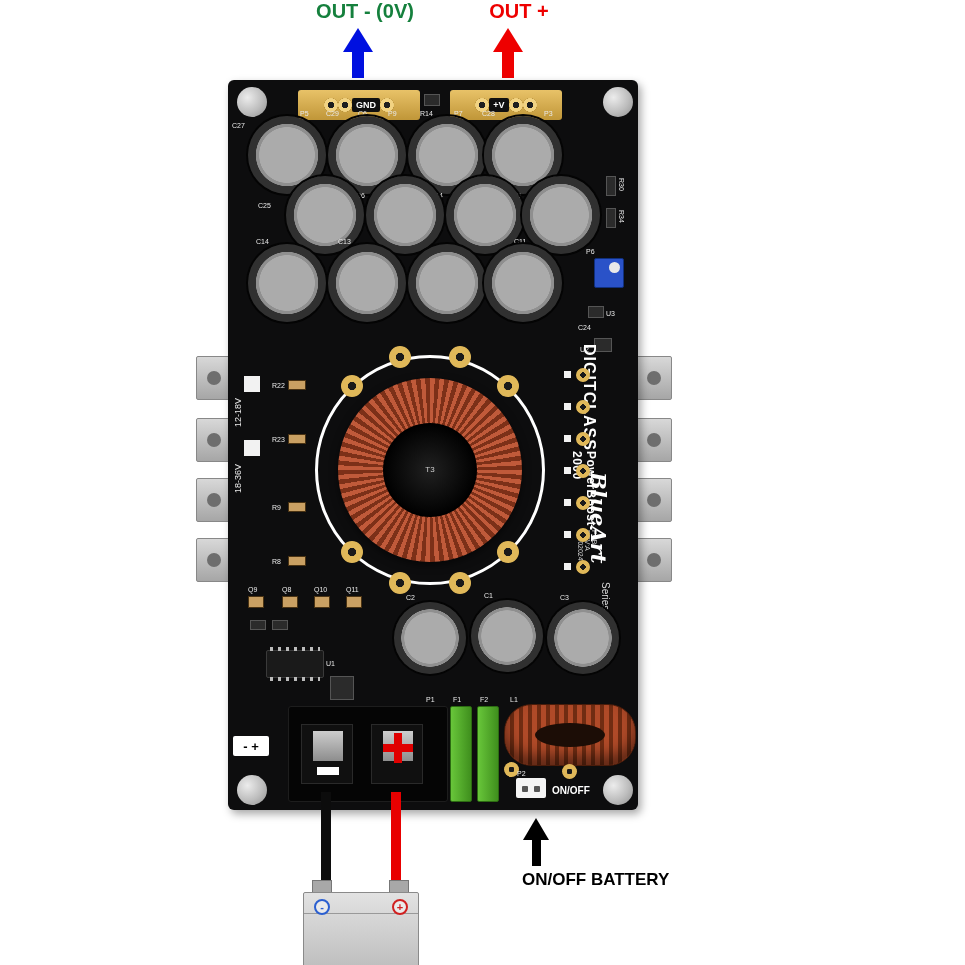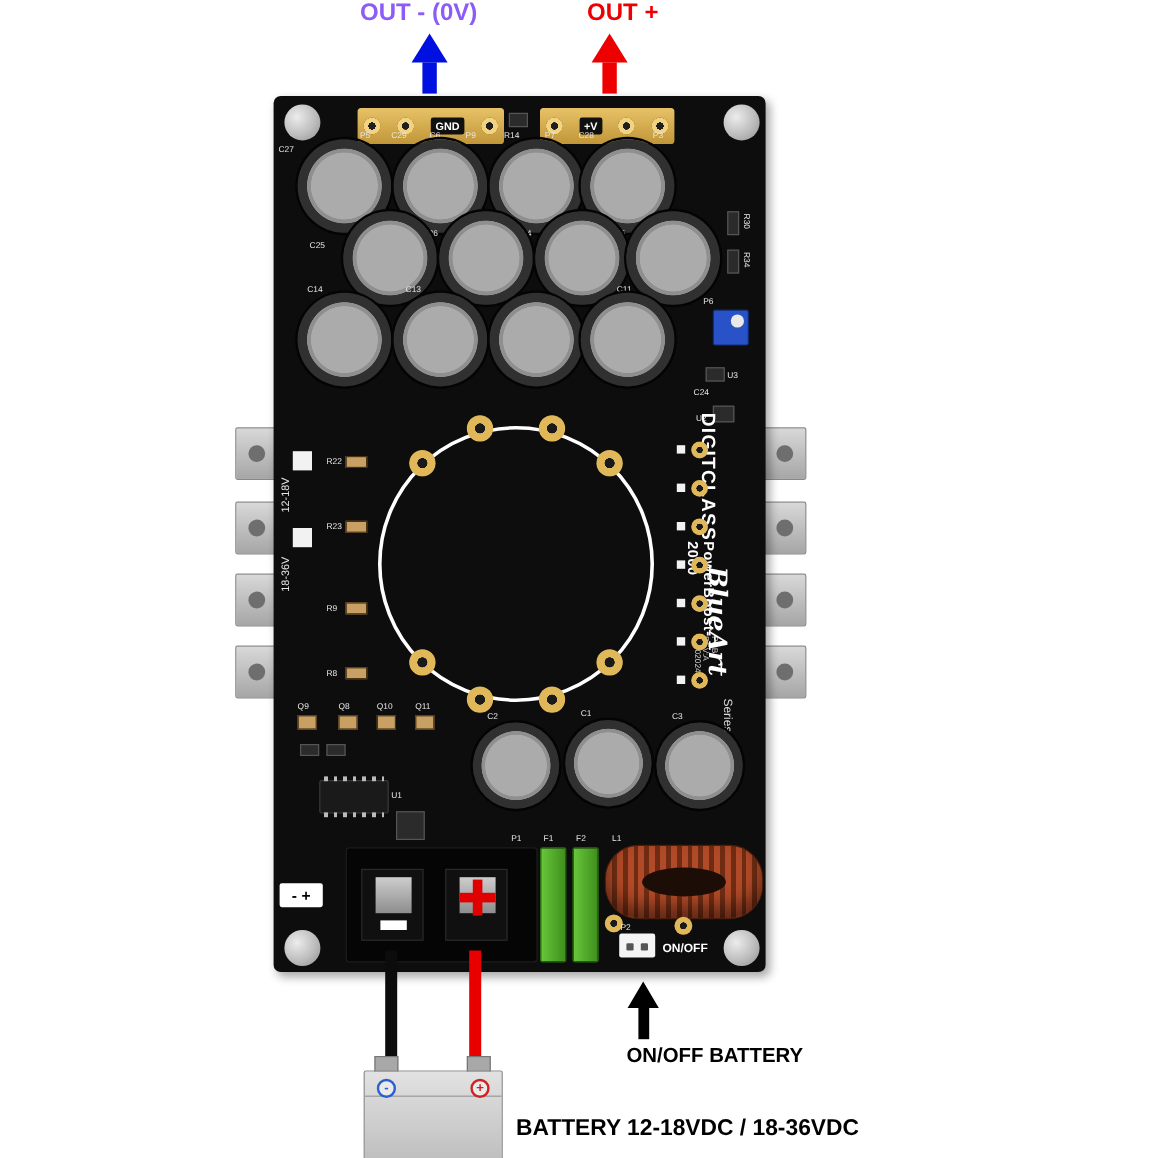--- a/index.html
+++ b/index.html
@@ -11,21 +11,21 @@
        border-radius:6px;box-shadow:3px 4px 8px rgba(0,0,0,.35)}
   .hole{position:absolute;width:30px;height:30px;border-radius:50%;
         background:radial-gradient(circle at 35% 35%,#ececec,#bdbdbd 55%,#8f8f8f)}
   .cap{position:absolute;width:78px;height:78px;border-radius:50%;
        background:radial-gradient(circle,#ababab 0 50%,#8f8f8f 51% 56%,#303030 57% 78%,#191919 79% 100%);
        box-shadow:0 0 0 2px #040404}
   .capS{width:72px;height:72px}
   .lbl{position:absolute;color:#e8e8e8;font-size:7px;line-height:1;white-space:nowrap}
   .goldstrip{position:absolute;height:30px;background:linear-gradient(#e8c268,#c09638;border:1px solid #8a6a20);
              background:linear-gradient(#e8c268,#c09638);border-radius:3px;display:flex;align-items:center;
-             justify-content:space-between;padding:0 5px;box-sizing:border-box}
+             justify-content:center;padding:0 5px;box-sizing:border-box}
   .padhole{width:14px;height:14px;border-radius:50%;
            background:radial-gradient(circle,#1f1f1f 0 30%,#f2d382 32% 68%,#a5802e 70% 100%)}
   .darktag{background:#101010;color:#fff;font-size:9px;font-weight:bold;padding:2px 4px;border-radius:2px}
   .goldpad{position:absolute;border-radius:50%;
            background:radial-gradient(circle,#1a1a1a 0 26%,#e0b859 28% 70%,#a5802e 72% 100%)}
   .tab{position:absolute;width:34px;height:42px;background:linear-gradient(#d8d8d8,#a6a6a6);
        border:1px solid #888;border-radius:2px}
   .tab span{position:absolute;left:50%;top:50%;width:14px;height:14px;margin:-7px 0 0 -7px;
             border-radius:50%;background:#6e6e6e}
   .smd{position:absolute;background:#c9a063;border:1px solid #4a3313}
@@ -42,21 +42,21 @@
   .term .gray{position:absolute;left:11px;top:6px;width:30px;height:30px;
               background:linear-gradient(#cdcdcd,#8d8d8d)}
   .bt{position:absolute;width:16px;height:16px;border-radius:50%;background:#eaeaea;display:flex;
       align-items:center;justify-content:center;font-size:11px;font-weight:bold;box-sizing:border-box}
 </style>
 </head>
 <body>
 
 <div class="scene">
 
-  <div class="ann" style="left:300px;top:0;width:130px;text-align:left;font-size:20px;color:#8b5cf6">OUT - (0V)</div>
+  <div class="ann" style="left:300px;top:0;width:130px;text-align:center;font-size:20px;color:#15803d">OUT - (0V)</div>
   <div class="ann" style="left:476px;top:0;width:86px;text-align:center;font-size:20px;color:#ee0000">OUT +</div>
 
   <div class="arrow-up" style="left:343px;top:28px">
     <div class="head" style="border-bottom:24px solid #0010e0"></div>
     <div class="shaft" style="height:26px;background:#0010e0"></div>
   </div>
   <div class="arrow-up" style="left:493px;top:28px">
     <div class="head" style="border-bottom:24px solid #ee0000"></div>
     <div class="shaft" style="height:26px;background:#ee0000"></div>
   </div>
@@ -177,20 +177,27 @@
     <div style="position:absolute;left:87px;top:275px;width:224px;height:224px;border:3px solid #fff;border-radius:50%"></div>
     <div class="goldpad" style="left:161px;top:266px;width:22px;height:22px"></div>
     <div class="goldpad" style="left:221px;top:266px;width:22px;height:22px"></div>
     <div class="goldpad" style="left:113px;top:295px;width:22px;height:22px"></div>
     <div class="goldpad" style="left:269px;top:295px;width:22px;height:22px"></div>
     <div class="goldpad" style="left:113px;top:461px;width:22px;height:22px"></div>
     <div class="goldpad" style="left:161px;top:492px;width:22px;height:22px"></div>
     <div class="goldpad" style="left:221px;top:492px;width:22px;height:22px"></div>
     <div class="goldpad" style="left:269px;top:461px;width:22px;height:22px"></div>
 
+    <div style="position:absolute;left:110px;top:298px;width:184px;height:184px;border-radius:50%;background:#a34526;
+                background:repeating-conic-gradient(#c05a3a 0deg 3deg,#7c3018 3deg 6deg);box-shadow:0 3px 8px rgba(0,0,0,.55)">
+      <div style="position:absolute;left:45px;top:45px;width:94px;height:94px;border-radius:50%;
+                  background:radial-gradient(circle,#202020,#000 70%);display:flex;align-items:center;justify-content:center">
+        <span class="lbl" style="position:static;font-size:8px;color:#cfcfcf">T3</span>
+      </div>
+    </div>
 
     <div class="wsq" style="left:336px;top:291px;width:7px;height:7px"></div>
     <div class="goldpad" style="left:348px;top:288px;width:14px;height:14px"></div>
     <div class="wsq" style="left:336px;top:323px;width:7px;height:7px"></div>
     <div class="goldpad" style="left:348px;top:320px;width:14px;height:14px"></div>
     <div class="wsq" style="left:336px;top:355px;width:7px;height:7px"></div>
     <div class="goldpad" style="left:348px;top:352px;width:14px;height:14px"></div>
     <div class="wsq" style="left:336px;top:387px;width:7px;height:7px"></div>
     <div class="goldpad" style="left:348px;top:384px;width:14px;height:14px"></div>
     <div class="wsq" style="left:336px;top:419px;width:7px;height:7px"></div>
@@ -272,15 +279,14 @@
     <div class="bt" style="left:10px;top:6px;border:2px solid #2b5fd0;color:#2b5fd0">-</div>
     <div class="bt" style="left:88px;top:6px;border:2px solid #d02020;color:#d02020">+</div>
   </div>
 
   <div class="arrow-up" style="left:523px;top:818px">
     <div class="head" style="border-left-width:13px;border-right-width:13px;border-bottom:22px solid #000"></div>
     <div class="shaft" style="width:9px;height:26px;background:#000"></div>
   </div>
   <div class="ann" style="left:522px;top:870px;font-size:17px;color:#000">ON/OFF BATTERY</div>
 
-  <div class="ann" style="left:430px;top:930px;font-size:19px;color:#000">BATTERY 12-18VDC / 18-36VDC</div>
 
 </div>
 
 </body></html>

